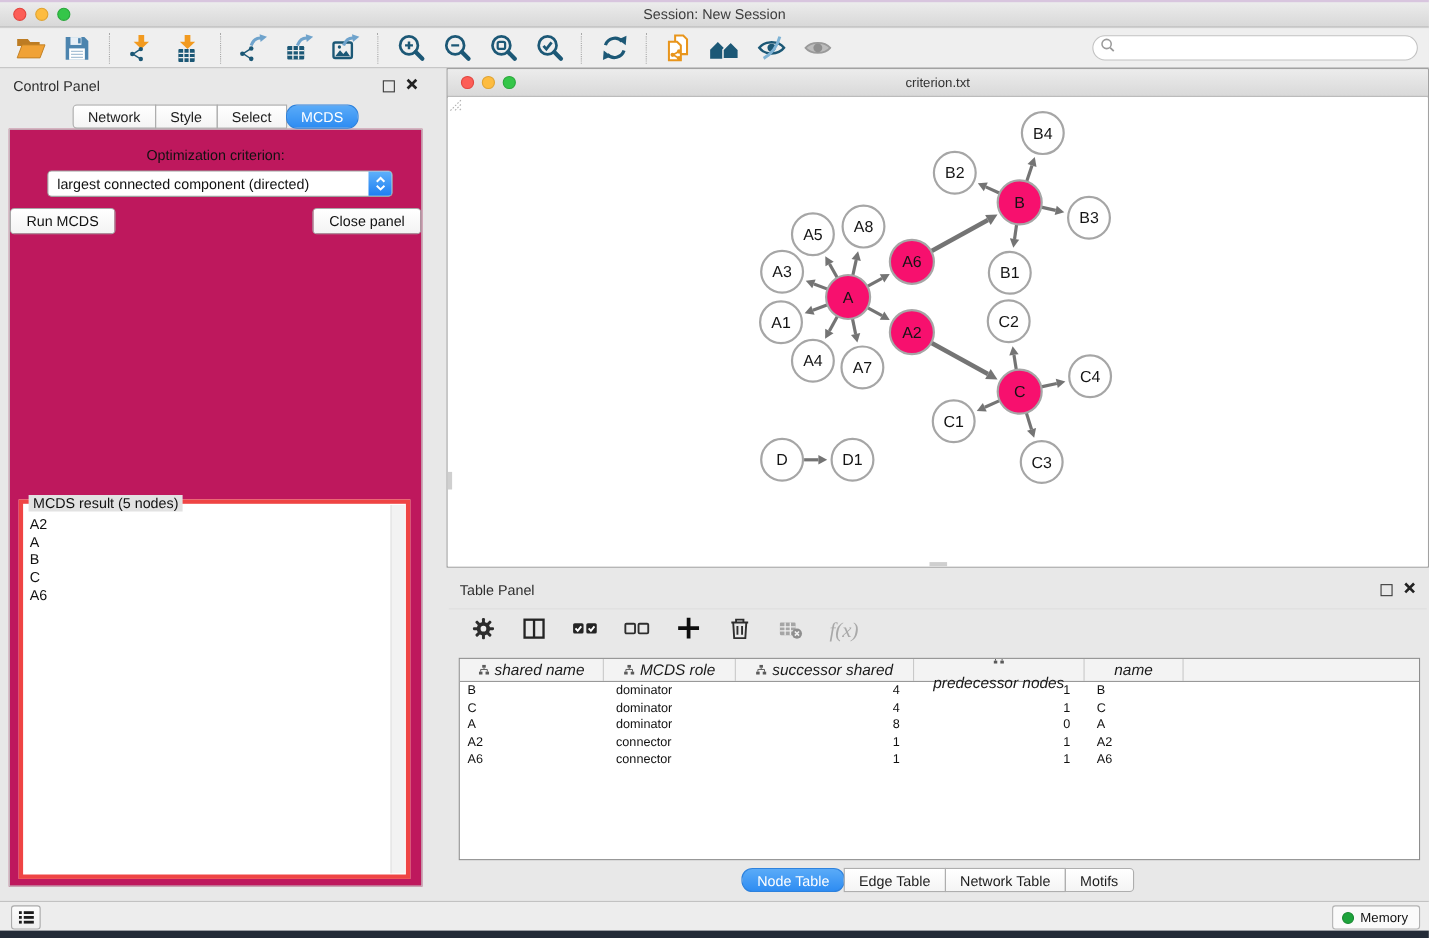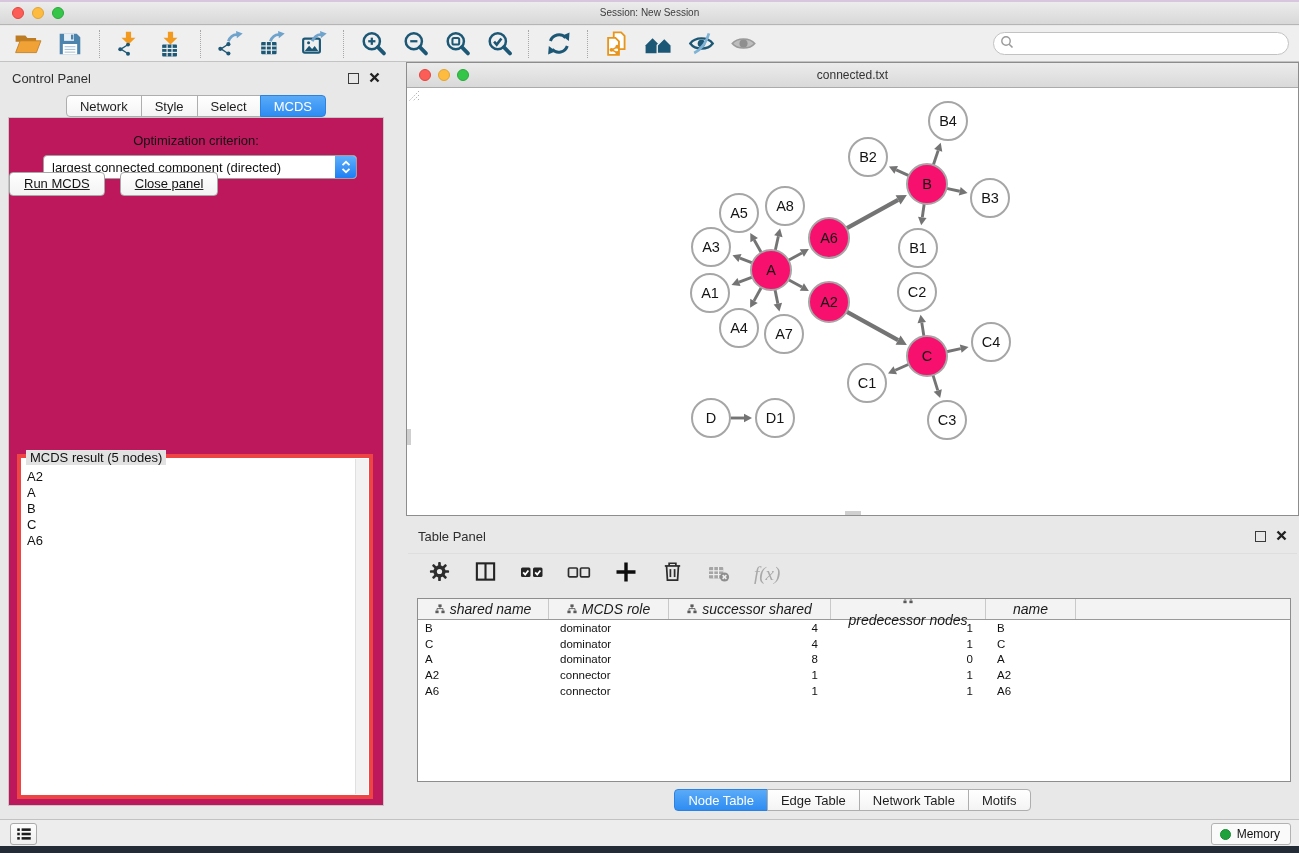--- a/index.html
+++ b/index.html
@@ -10,56 +10,56 @@
   .bottom-strip { position:absolute; top:846px; left:0; right:0; height:7px; background:#232b37; z-index:40; }
 
   
   .titlebar { position:absolute; top:2px; left:0; right:0; height:23px;
     background:linear-gradient(#ececec,#d8d8d8); border-bottom:1px solid #b5b5b5; }
   .traffic { position:absolute; left:12px; top:5px; display:flex; gap:8px; }
   .tl-dot { width:12px; height:12px; border-radius:50%; }
   .tl-red { background:#fc5e57; border:1px solid #e2453f; }
   .tl-yellow { background:#fdbc40; border:1px solid #e0a432; }
   .tl-green { background:#35c649; border:1px solid #2aa83c; }
-  .win-title { text-align:center; line-height:22px; font-size:10px; color:#3d3d3d; }
+  .win-title { text-align:center; line-height:22px; font-size:13px; color:#3d3d3d; }
 
   
   .toolbar { position:absolute; top:26px; left:0; right:0; height:36px; background:#efefef;
     border-bottom:1px solid #c3c3c3; display:flex; align-items:center; padding:0 10px; }
   .tb-group { display:flex; align-items:center; gap:6px; }
   .tb-sep { width:1px; height:28px; border-left:1px dotted #a8a8a8; margin:0 11px; }
   .tb-btn { width:36px; height:30px; display:flex; align-items:center; justify-content:center; border-radius:4px; }
   .tb-btn svg { display:block; }
   .search-box { margin-left:auto; width:296px; height:23px; background:#fff; border:1px solid #c2c2c2;
     border-radius:12px; display:flex; align-items:center; padding:0 6px; }
   .search-box input { border:none; outline:none; flex:1; font-size:12px; font-family:inherit; background:transparent; }
 
   
   .seg { display:flex; }
   .seg-tab { border:1px solid #aeaeae; background:linear-gradient(#ffffff,#f4f4f4); padding:0 13px;
     height:22px; line-height:21px; font-size:13px; color:#1d1d1d; margin-left:-1px; cursor:default; }
   .seg-tab:first-child { border-radius:4px 0 0 4px; margin-left:0; }
   .seg-tab:last-child { border-radius:0 4px 4px 0; }
-  .seg-tab.active { background:linear-gradient(#5aabf8,#2e8cf2); color:#fff; border-color:#2e82dd; }
+  .seg-tab.active { background:linear-gradient(#5aabf8,#2e8cf2); color:#fff; border-color:#2e82dd;border-radius:10px; }
 
   
   .control-panel { position:absolute; left:0; top:62px; width:392px; height:757px; }
   .panel-header { height:32px; display:flex; align-items:center; padding:0 12px;gap:36px; }
   .panel-title { flex:1; font-size:13px; color:#2e2e2e; }
   .panel-icons { display:flex; gap:10px; align-items:center; }
   .cp-tabs { position:absolute; top:33px; left:0; width:100%; display:flex; justify-content:center; z-index:2; }
   .cp-body { position:absolute; top:55px; left:8px; right:8px; bottom:13px; background:#be185d;
     border:1px solid #c6c6c6; }
   .opt-label { position:absolute; top:15px; width:100%; text-align:center; font-size:13px; color:#111; }
   .dropdown { position:absolute; top:37px; left:34px; width:314px; height:24px; background:#fff;
     border:1px solid #9f9f9f; border-radius:4px; display:flex; align-items:center; }
   .dropdown .dd-text { flex:1; font-size:13px; padding-left:8px; color:#111; white-space:nowrap; overflow:hidden; }
   .dd-stepper { width:21px; height:22px; border-radius:0 3px 3px 0; background:linear-gradient(#5fb0fa,#1e7ff2);
     display:flex; align-items:center; justify-content:center; }
-  .btn-row { position:absolute; top:54px; width:100%; display:flex; justify-content:flex-start; gap:15px;text-decoration:underline; }
+  .btn-row { position:absolute; top:71px; width:100%; display:flex; justify-content:space-between; gap:15px; }
   .push-btn { height:24px; padding:0 14px; background:linear-gradient(#ffffff,#f3f3f3); border:1px solid #a8a8a8;
     border-radius:4px; font-size:13px; color:#111; line-height:22px; }
   .result-box { position:absolute; left:8px; right:10px; top:336px; bottom:6px; border:4px solid #ef4444;
     background:#fff;padding-left:36px; }
   .result-title { position:absolute; top:-8px; left:5px; background:#e2e2e2; padding:0 4px; font-size:13px; color:#111; }
   .result-list { position:absolute; inset:1px 14px 1px 1px; padding-top:10px; overflow:hidden; }
   .result-item { font-size:13px; line-height:16px; padding-left:5px; color:#111; }
   .result-scroll { position:absolute; top:1px; bottom:1px; right:1px; width:13px; background:#f2f2f2;
     border-left:1px solid #e0e0e0; }
 
@@ -387,21 +387,21 @@
   </div>
 </div>
 
 <div class="net-window">
   <div class="net-titlebar">
     <div class="net-traffic">
       <div class="net-tl tl-red"></div>
       <div class="net-tl tl-yellow"></div>
       <div class="net-tl tl-green"></div>
     </div>
-    <div class="net-title">connected.txt</div>
+    <div class="net-title">criterion.txt</div>
   </div>
   <div class="net-canvas">
     <svg id="graph-svg" width="889" height="427" viewBox="0 0 889 427">
         <g>
           <line x1="354.20930486584723" y1="163.56032429229037" x2="347.1755774579368" y2="151.03149734694992" stroke="#747474" stroke-width="2.9"></line>
           <polygon points="343.2592994042757,144.05562706386607 350.9251077350944,148.92649789310707 343.4260471807792,153.13649680079277" fill="#747474"></polygon>
         </g>
         <g>
           <line x1="368.27393757610866" y1="161.46199965207478" x2="371.37539675703164" y2="147.2839005392841" stroke="#747474" stroke-width="2.9"></line>
           <polygon points="373.08497178747507,139.46870040011402 375.5760668318356,148.20279711814746 367.1747266822277,146.36500396042075" fill="#747474"></polygon>

